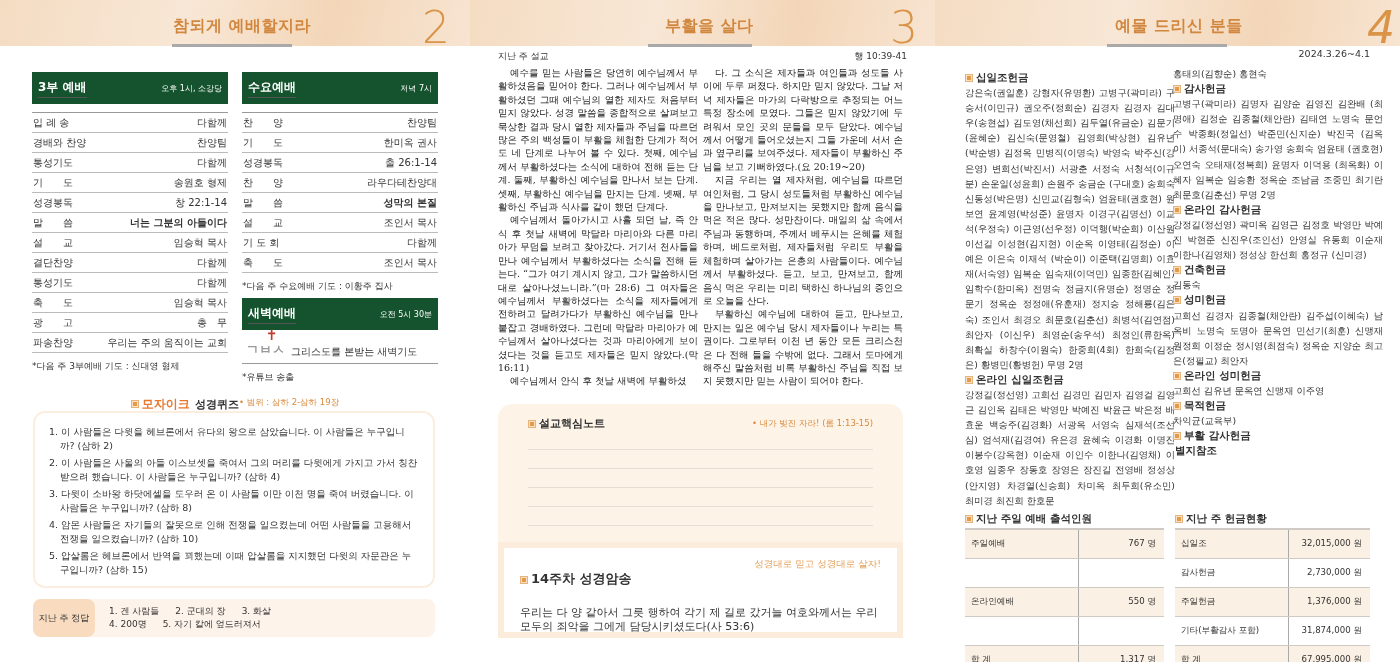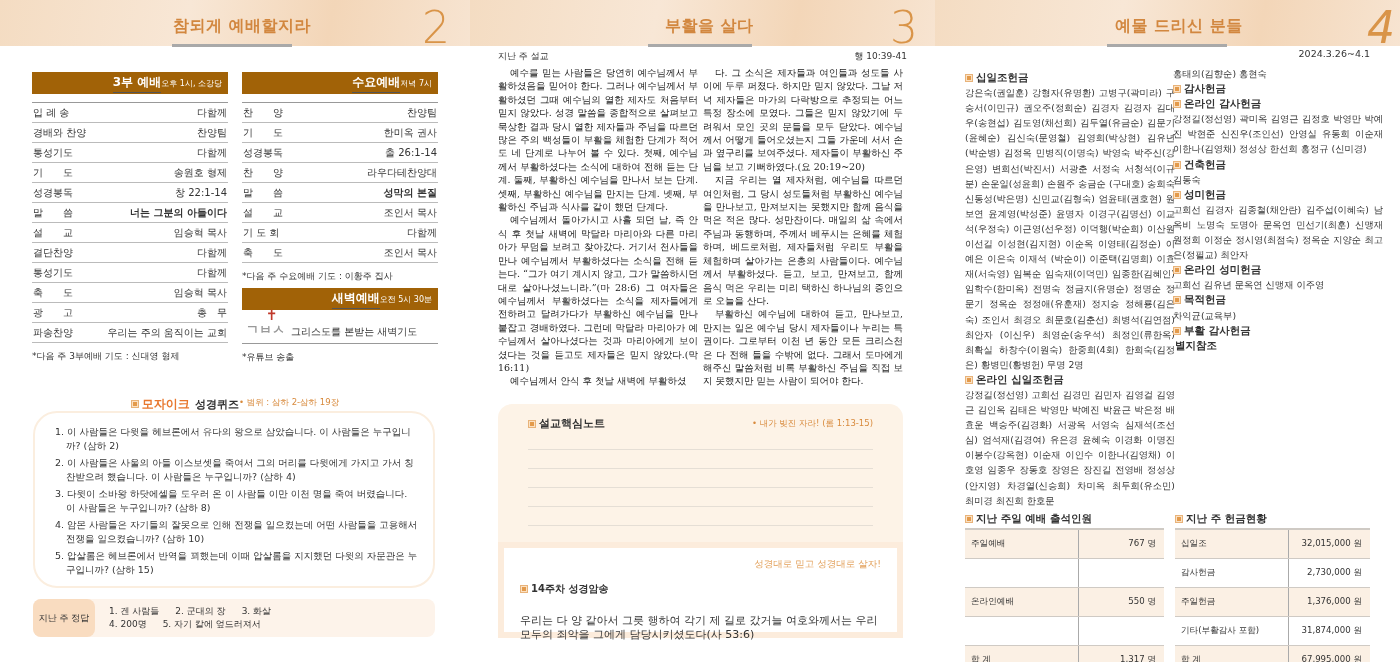--- a/index.html
+++ b/index.html
@@ -8,55 +8,55 @@
 .page{position:absolute;top:0;height:662px}
 #p2{left:0;width:470px}
 #p3{left:470px;width:465px}
 #p4{left:935px;width:465px}
 .banner{position:absolute;top:0;left:0;right:0;height:46px;background:linear-gradient(100deg,#f4dcc2 0%,#f8e7d6 40%,#f3d6b8 70%,#f7e4d1 100%)}
 .banner-title{position:absolute;top:16px;font-size:16px;font-weight:bold;color:#d2873f;letter-spacing:0.5px}
 .banner-underline{position:absolute;top:44px;height:3px;background:#a9a9a9}
 .page-num{position:absolute;top:6px;font-size:44px;color:#d99448;font-family:"DejaVu Sans",sans-serif;font-weight:300;line-height:1}
 
 .svc{position:absolute;width:196px}
-.svc-head{height:22px;background:#a16207;display:flex;justify-content:flex-end;align-items:center;padding:0 6px}
+.svc-head{height:32px;background:#14532d;display:flex;justify-content:space-between;align-items:center;padding:0 6px}
 .svc-head .t{color:#fff;font-weight:bold;font-size:12px;border-bottom:1px solid #555;padding-bottom:1px}
 .svc-head .s{color:#fff;font-size:8px}
 .svc-rows{margin-top:8px;border-top:1.5px solid #999}
 .svc-row{display:flex;justify-content:space-between;height:20px;align-items:center;border-bottom:1px solid #bbb;font-size:10px;padding:0 1px}
 .svc-row .k{letter-spacing:0}
 .svc-row .v.b{font-weight:bold}
 .note{font-size:9px;margin-top:7px}
 .dawn-logo{display:flex;align-items:flex-end;gap:6px;height:34px;padding:4px 4px;border-bottom:1.5px solid #999}
 .dawn-logo .g{font-size:13px;color:#999;font-weight:bold;position:relative}
 .dawn-logo .g .cross{position:absolute;left:20px;top:-14px;color:#c0392b;font-size:14px}
 .dawn-logo .tx{font-size:10px;color:#333}
 
 .quiz-head{position:absolute;left:33px;top:393px;right:33px;display:flex;justify-content:center;align-items:center}
 .sq{display:inline-block;width:8px;height:8px;background:#e39a4b;border:1px solid #e8b37a;vertical-align:middle;margin-right:3px;box-shadow:inset 0 0 0 1px #fbe1c3}
 .quiz-title1{color:#e8772e;font-weight:bold;font-size:12px}
 .quiz-title2{font-size:11px;color:#333;font-weight:bold}
 .orange-note{font-size:8.5px;color:#d88a3c}
-.quiz-box{position:absolute;left:33px;top:411px;width:402px;height:177px;border:2px solid #fbeedf;border-radius:24px;padding:12px 14px 0 20px;background:#fff}
+.quiz-box{position:absolute;left:33px;top:411px;width:402px;height:177px;border:2px solid #fbeedf;border-radius:12px;padding:12px 14px 0 14px;background:#fff}
 .quiz-box li{list-style:none;font-size:9.5px;line-height:14px;margin-bottom:3px;padding-left:11px;text-indent:-11px}
 .ans{position:absolute;left:33px;top:599px;width:402px;height:38px;background:#fdf3ea;border-radius:8px;display:flex;align-items:center}
 .ans .lbl{width:62px;height:38px;background:#f9dcc0;border-radius:8px;display:flex;align-items:center;justify-content:center;font-size:9px}
 .ans .txt{font-size:9px;padding-left:14px;line-height:13px}
 .ans .txt span{margin-right:16px}
 
 .sermon-meta{position:absolute;top:50px;left:28px;right:28px;display:flex;justify-content:space-between;font-size:9px}
 .col{position:absolute;top:66px;width:200px;font-family:"DejaVu Serif","Liberation Serif",serif;font-size:9.5px;line-height:13.4px;text-align:justify;color:#222}
 .col p{text-indent:12px}
 .note-box{position:absolute;left:28px;top:404px;width:405px;height:166px;background:#fdf3e7;border-radius:14px;padding:12px 30px}
 .note-box .hd{display:flex;justify-content:space-between;align-items:center}
 .note-box .hd .t{font-size:11px;font-weight:bold}
 .note-line{height:19px;border-bottom:1px solid #e5ded5}
 .memo{position:absolute;left:28px;top:542px;width:405px;height:96px;background:#fff;border:6px solid #fcecdc;padding:10px 16px}
 .memo .hd{display:flex;justify-content:space-between;align-items:flex-start}
-.memo .hd .t{font-size:10px;font-weight:bold;margin-top:24px}
+.memo .hd .t{font-size:13px;font-weight:bold;margin-top:12px}
 .memo .hd .s{font-size:9.5px;color:#e3a25d}
 .memo .body{font-size:11px;line-height:14px;margin-top:18px}
 
 .date{position:absolute;top:48px;right:30px;font-size:9.5px}
 .off-col{position:absolute;top:70px;width:210px;font-size:9.3px;line-height:15.1px}
 .off-col .sec{font-weight:bold;font-size:10.5px;margin-top:0}
 .off-col .names{text-align:justify;color:#333}
 .tbl-head{position:absolute;top:512px;font-size:10.5px;font-weight:bold}
 .tbl{position:absolute;top:528px;border-top:2px solid #cfcac4;width:199px}
 .tbl .r{display:flex;height:29px;border-bottom:1.5px solid #cfcac4;font-size:8.6px;align-items:center}
@@ -260,20 +260,21 @@
   <div class="off-col" style="left:30px" id="offleft">
       <div class="sec"><span class="sq"></span><span>십일조헌금</span></div>
       <div class="names">강은숙(권일훈)  강형자(유명환)  고병구(곽미라)  구승서(이민규)  권오주(정희순)  김경자  김경자  김대우(송현섭)  김도영(채선희)  김두열(유금순)  김문기(윤혜순)  김신숙(문영철)  김영희(박상현)  김유년(박순병)  김정옥  민병직(이명숙)  박영숙  박주신(강은영)  변희선(박진서)  서광춘  서정숙  서청석(이규분)  손운일(성윤희)  손원주  송금순  (구대호)  송희숙  신동성(박은명)  신민교(김형숙)  엄윤태(권호현)  원보연  윤계영(박성준)  윤명자  이경구(김명선)  이교석(우정숙)  이근영(선우정)  이덕행(박순희)  이산원  이선길  이성현(김지현)  이순옥  이영태(김정순)  이예은  이은숙  이재석  (박순이)  이준택(김명희)  이효재(서숙영)  임복순  임숙재(이덕민)  임종한(김혜인)  임학수(한미옥)  전명숙  정금지(유명순)  정명순  정문기  정옥순  정정애(유훈재)  정지승  정해룡(김은숙)  조인서  최경오  최문호(김춘선)  최병석(김연점)  최안자  (이신우)  최영순(송우석)  최정인(류한옥)  최확실  하창수(이원숙)  한중희(4회)  한희숙(김정은)  황병민(황병헌)  무명 2명</div>
       <div class="sec"><span class="sq"></span><span>온라인 십일조헌금</span></div>
       <div class="names">강정길(정선영)  고희선  김경민  김민자  김영걸  김영근  김인옥  김태은  박영만  박예진  박윤근  박은정  배효운  백승주(김경화)  서광옥  서영숙  심재석(조선심)  엄석재(김경여)  유은경  윤혜숙  이경화  이명진  이봉수(강옥현)  이순재  이인수  이한나(김영채)  이호영  임종우  장동호  장영은  장진길  전영배  정성상(안지영)  차경열(신승희)  차미옥  최두희(유소민)  최미경  최진희  한호문</div>
     </div>
   <div class="off-col" style="left:238px;top:66px">
     <div class="names">홍태의(김향순) 홍현숙</div>
     <div id="offright">
         <div class="sec"><span class="sq"></span><span>감사헌금</span></div>
+        <div class="names">고병구(곽미라)  김명자  김양순  김영진  김완배  (최명애)  김정순  김종철(채안란)  김태연  노명숙  문언수  박종화(정일선)  박준민(신지순)  박진국  (김옥이)  서종석(문대숙)  송가영  송희숙  엄윤태  (권호현)  오연숙  오태재(정복희)  윤명자  이덕용  (최옥화)  이혜자  임복순  임승환  정옥순  조남금  조중민  최기란  최문호(김춘선)  무명 2명</div>
         <div class="sec"><span class="sq"></span><span>온라인 감사헌금</span></div>
         <div class="names">강정길(정선영)  곽미옥  김영근  김정호  박영만  박예진  박현준  신진우(조인선)  안영실  유동희  이순재  이한나(김영채)  정성상  한선희  홍정규  (신미경)</div>
         <div class="sec"><span class="sq"></span><span>건축헌금</span></div>
         <div class="names">김동숙</div>
         <div class="sec"><span class="sq"></span><span>성미헌금</span></div>
         <div class="names">고희선  김경자  김종철(채안란)  김주섭(이혜숙)  남옥비 노명숙 도명아 문옥연 민선기(최훈) 신맹재  원정희  이정순  정시영(최점숙)  정옥순  지양순  최고은(정필교) 최안자</div>
         <div class="sec"><span class="sq"></span><span>온라인 성미헌금</span></div>
         <div class="names">고희선 김유년 문옥연 신맹재 이주영</div>
         <div class="sec"><span class="sq"></span><span>목적헌금</span></div>
         <div class="names">차익균(교육부)</div>

